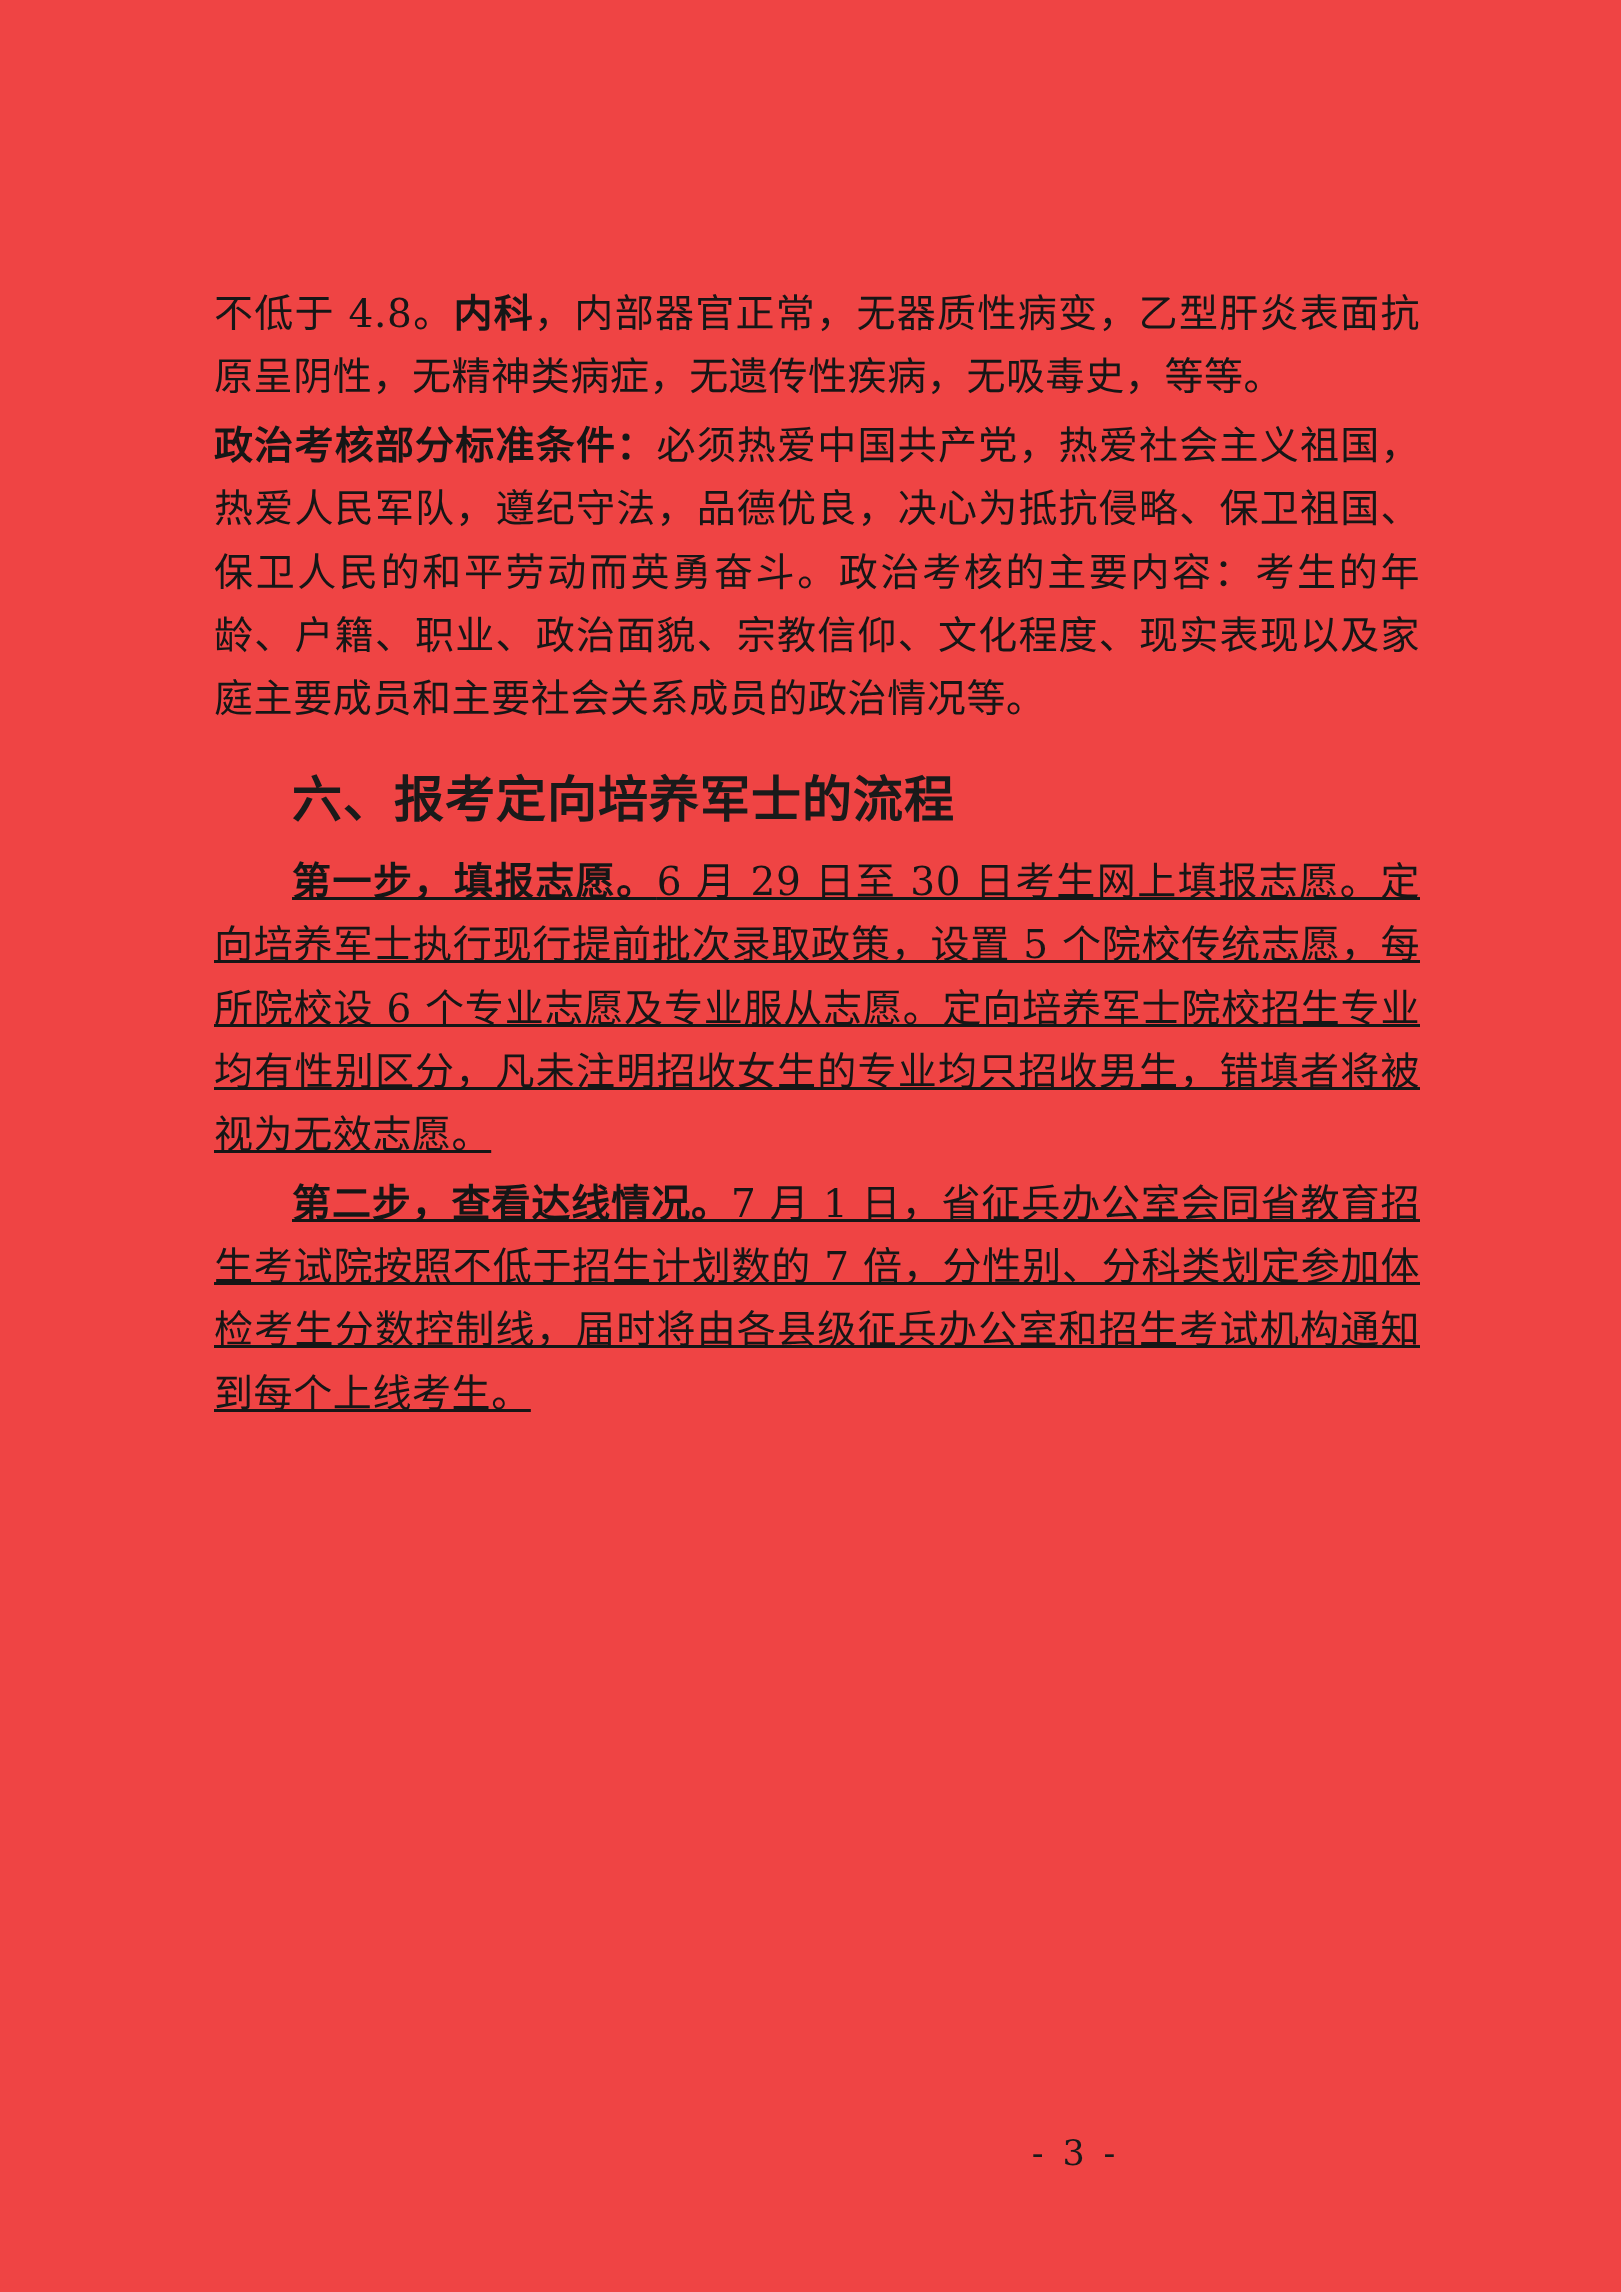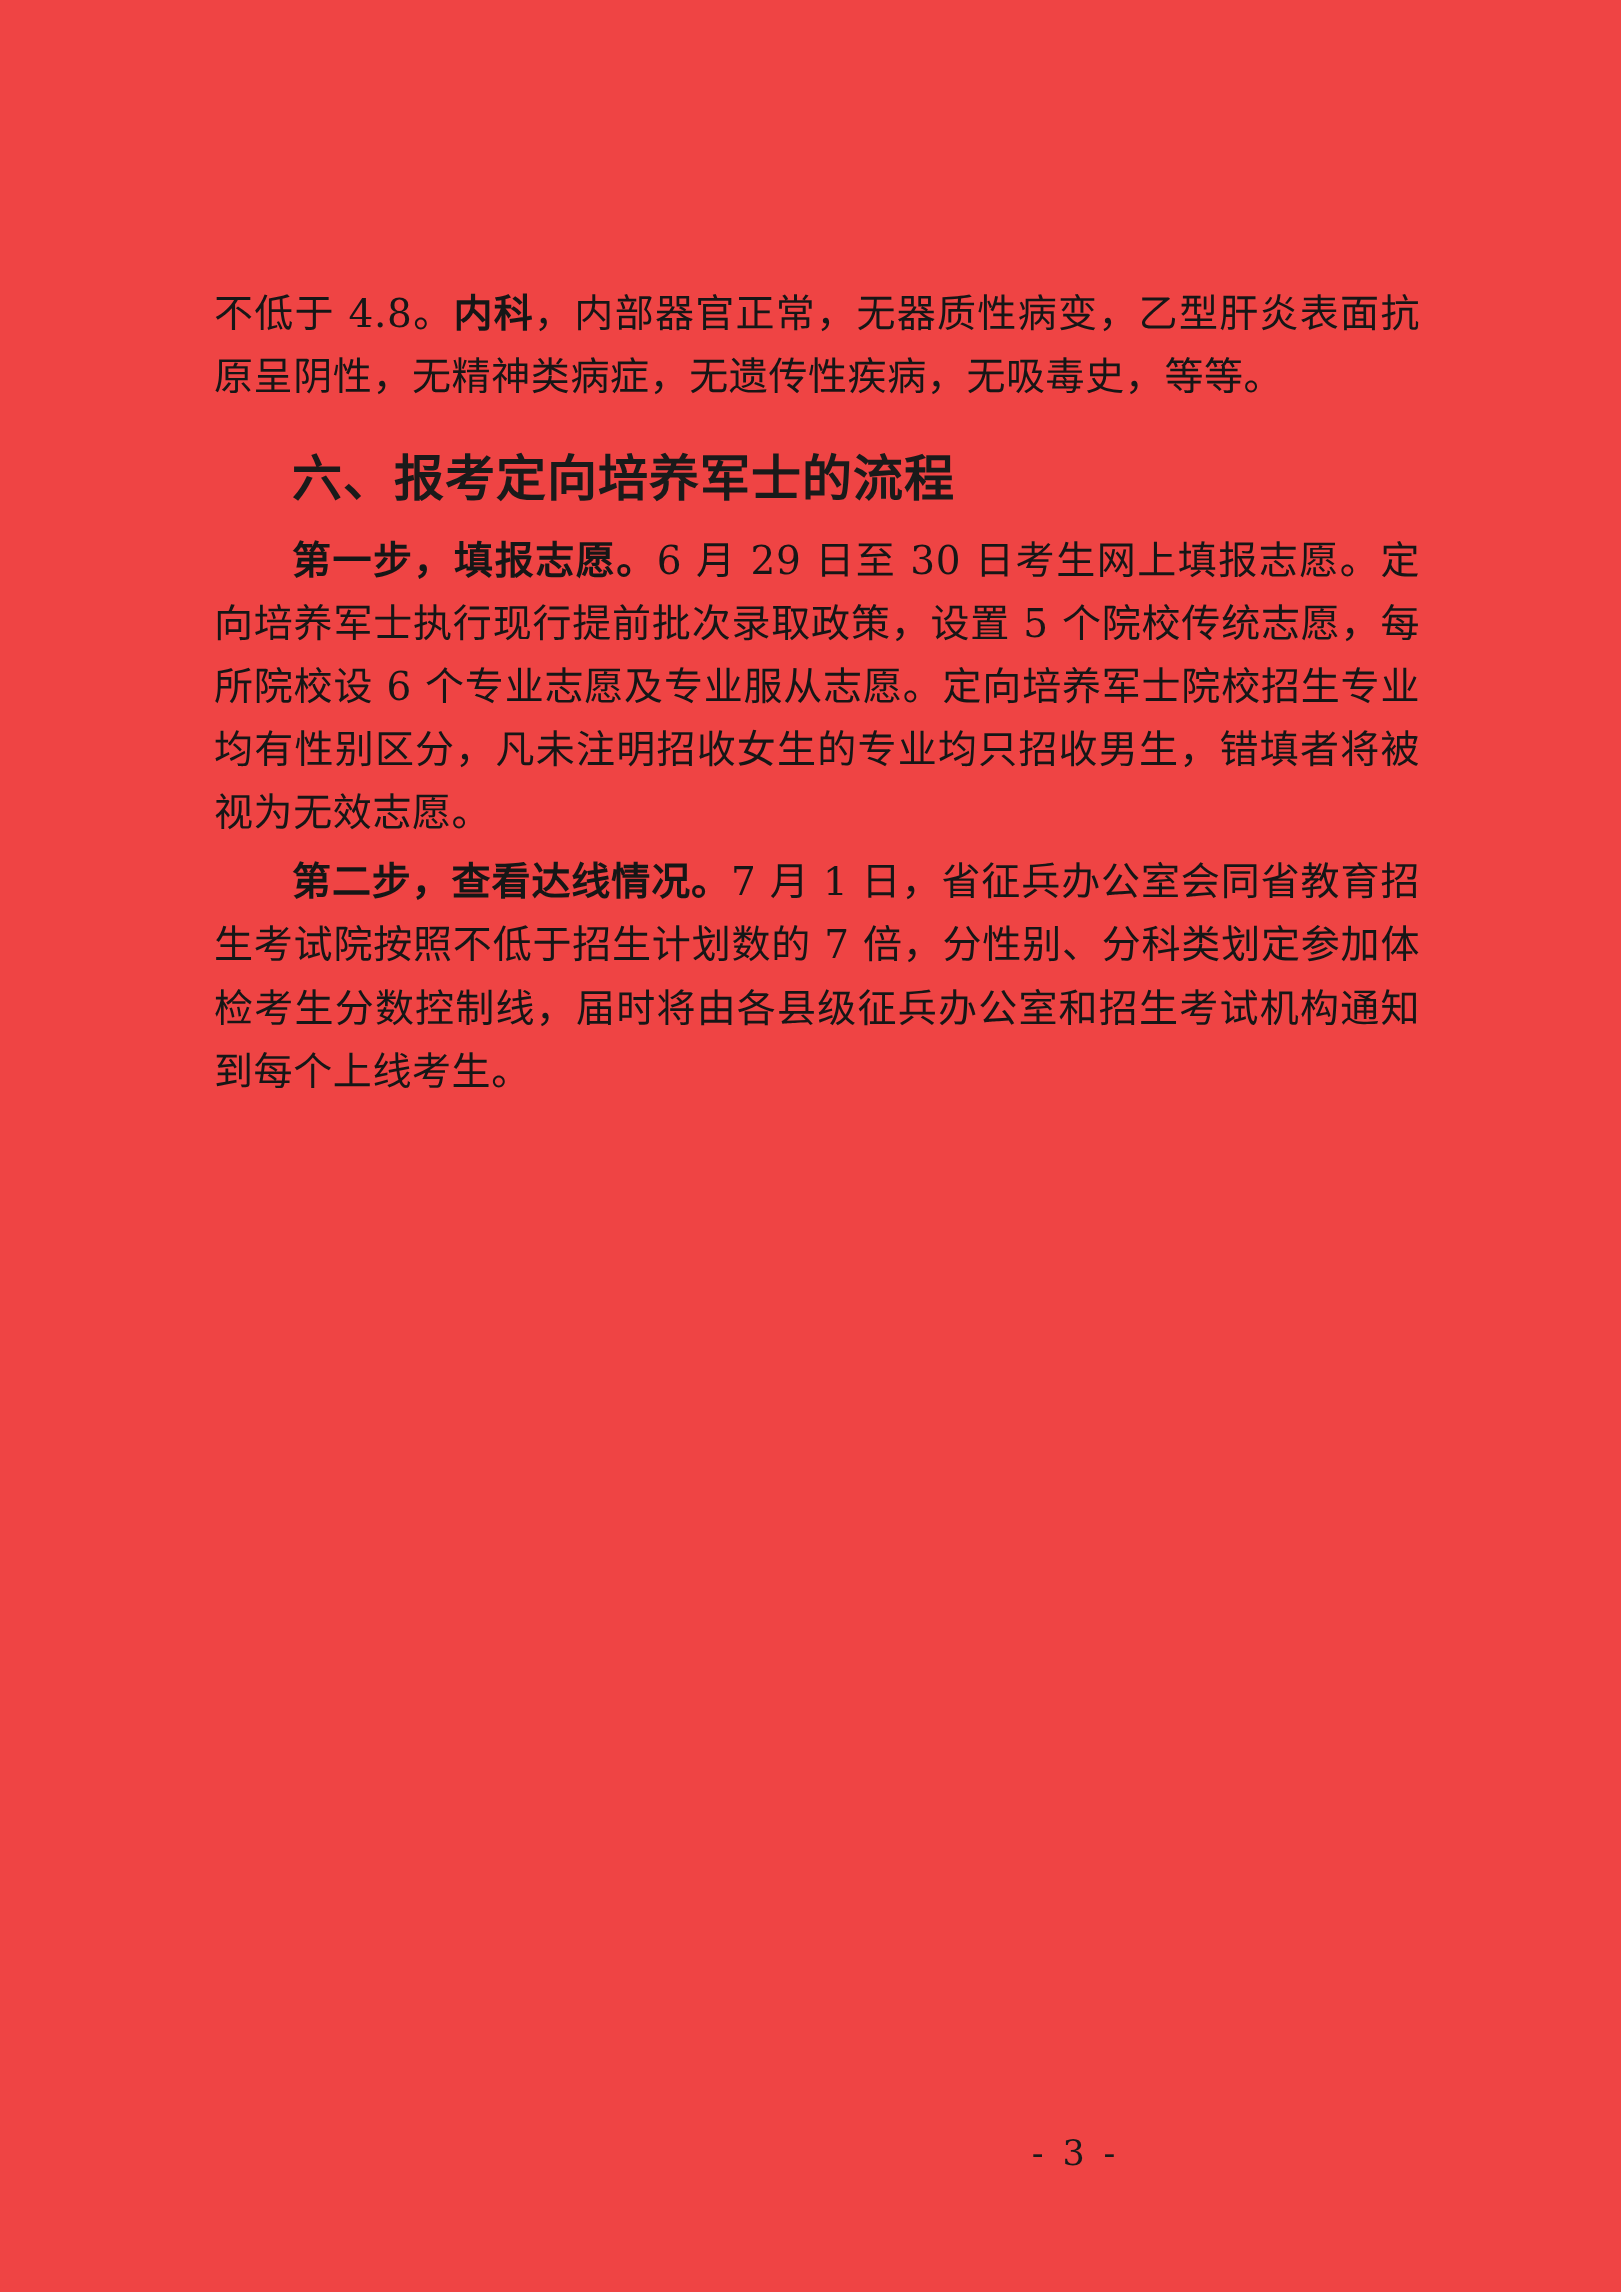--- a/index.html
+++ b/index.html
@@ -35,20 +35,21 @@
     margin: 0 0 2px 0;
     font-size: 39px;
     line-height: 1.62;
     text-align: justify;
     text-justify: inter-ideograph;
     letter-spacing: 0.6px;
     color: #161616;
   }
   .indent {
     text-indent: 78px;
+    text-decoration: underline;
   }
   .bold {
     font-weight: bold;
   }
   .heading {
     font-weight: bold;
     font-size: 50px;
     line-height: 1.62;
     margin: 13.7px 0 9.8px 0;
     text-indent: 78px;
@@ -79,20 +80,25 @@
 
 <div class="page">
   <div class="content">
 
     <div class="para-block">
       <p>
         <span>不低于 4.8。</span><span class="bold">内科</span><span>，内部器官正常，无器质性病变，乙型肝炎表面抗原呈阴性，无精神类病症，无遗传性疾病，无吸毒史，等等。</span>
       </p>
     </div>
 
+    <div class="para-block">
+      <p>
+        <span class="bold">政治考核部分标准条件：</span><span>必须热爱中国共产党，热爱社会主义祖国，热爱人民军队，遵纪守法，品德优良，决心为抵抗侵略、保卫祖国、保卫人民的和平劳动而英勇奋斗。政治考核的主要内容：考生的年龄、户籍、职业、政治面貌、宗教信仰、文化程度、现实表现以及家庭主要成员和主要社会关系成员的政治情况等。</span>
+      </p>
+    </div>
 
     <div class="gap-small"></div>
 
     <h2 class="heading">六、报考定向培养军士的流程</h2>
 
     <div class="para-block">
       <p class="indent">
         <span class="bold">第一步，填报志愿。</span><span>6 月 29 日至 30 日考生网上填报志愿。定向培养军士执行现行提前批次录取政策，设置 5 个院校传统志愿，每所院校设 6 个专业志愿及专业服从志愿。定向培养军士院校招生专业均有性别区分，凡未注明招收女生的专业均只招收男生，错填者将被视为无效志愿。</span>
       </p>
     </div>

